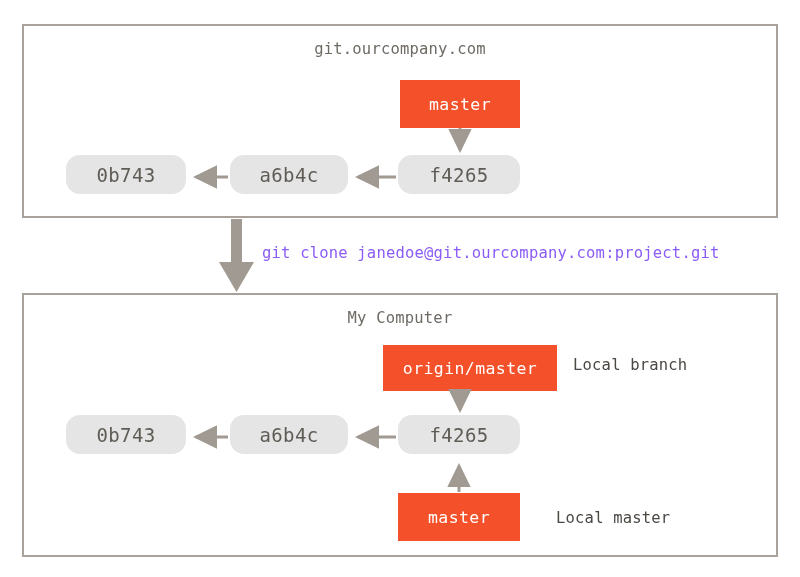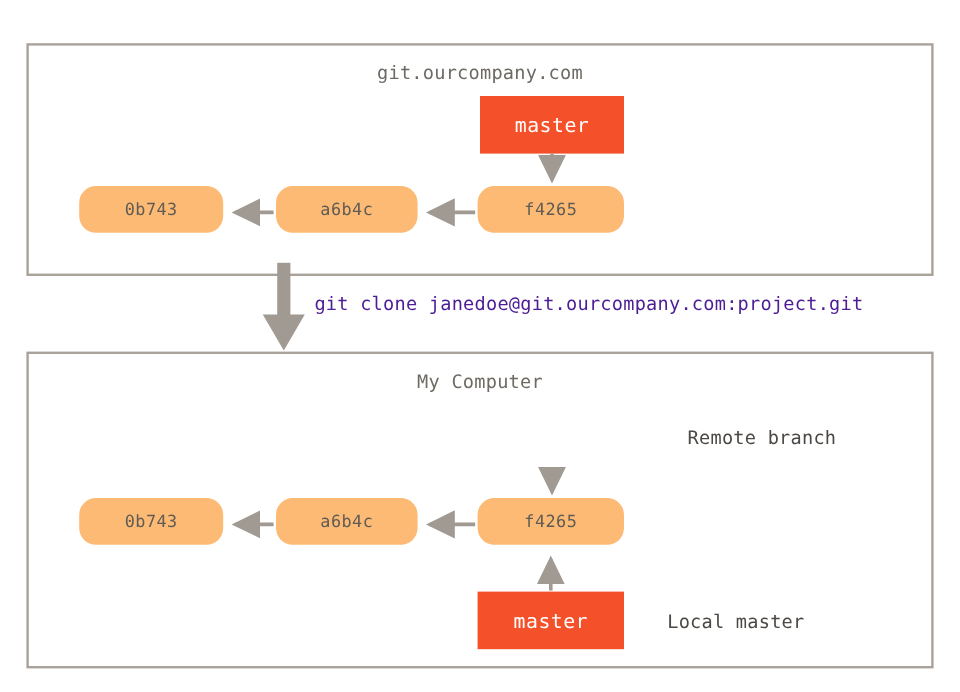--- a/index.html
+++ b/index.html
@@ -16,43 +16,43 @@
     overflow: hidden;
   }
 
   
   .panel {
     position: absolute;
     border: 2px solid #a9a29a;
     background: #ffffff;
     box-sizing: border-box;
   }
-  #panel-server { left: 22px;  top: 24px;  width: 756px; height: 194px; margin-top: 12px; }
+  #panel-server { left: 22px;  top: 24px;  width: 756px; height: 194px; }
   #panel-local  { left: 22px;  top: 293px; width: 756px; height: 264px; text-decoration: underline; }
 
   .panel-title {
     position: absolute;
     width: 100%;
     text-align: center;
     color: #6e6a64;
     font-size: 15.5px;
     letter-spacing: 0.2px;
     white-space: nowrap;
   }
   #title-server { top: 14px; }
   #title-local  { top: 14px; }
 
   
   .commit {
     position: absolute;
     height: 39px;
-    background: #fdba74;
+    background: #e5e5e5;
     border-radius: 14px;
     color: #5f5b55;
-    font-size: 14px;
+    font-size: 19px;
     display: flex;
     align-items: center;
     justify-content: center;
     box-sizing: border-box;
     letter-spacing: 0.4px;
   }
 
   
   .branch-box {
     position: absolute;
@@ -71,21 +71,21 @@
   .annot {
     position: absolute;
     color: #4c4844;
     font-size: 15.5px;
     white-space: nowrap;
     letter-spacing: 0.2px;
   }
 
   .cmd-label {
     position: absolute;
-    color: #4c1d95;
+    color: #8b5cf6;
     font-size: 15.5px;
     white-space: nowrap;
     letter-spacing: 0.2px;
   }
 
   
   .arrows {
     position: absolute;
     left: 0;
     top: 0;
@@ -112,21 +112,22 @@
   <div class="cmd-label" style="left:262px; top:244px;">git clone janedoe@git.ourcompany.com:project.git</div>
 
   <div class="panel" id="panel-local">
     <div class="panel-title" id="title-local">My Computer</div>
   </div>
 
   <div class="commit" style="left:66px; top:415px; width:120px;">0b743</div>
   <div class="commit" style="left:230px; top:415px; width:118px;">a6b4c</div>
   <div class="commit" style="left:398px; top:415px; width:122px;">f4265</div>
 
-  <div class="annot" style="left:573px; top:356px;">Remote branch</div>
+  <div class="branch-box" style="left:383px; top:345px; width:174px; height:46px;">origin/master</div>
+  <div class="annot" style="left:573px; top:356px;">Local branch</div>
 
   <div class="branch-box" style="left:398px; top:493px; width:122px; height:48px;">master</div>
   <div class="annot" style="left:556px; top:509px;">Local master</div>
 
   <svg class="arrows" viewBox="0 0 800 577">
     <defs>
       <marker id="ah" markerWidth="9" markerHeight="9" refX="7" refY="4.5" orient="auto" markerUnits="strokeWidth">
         <path d="M0,0.6 L8,4.5 L0,8.4 z" fill="#a09a92"></path>
       </marker>
     </defs>

